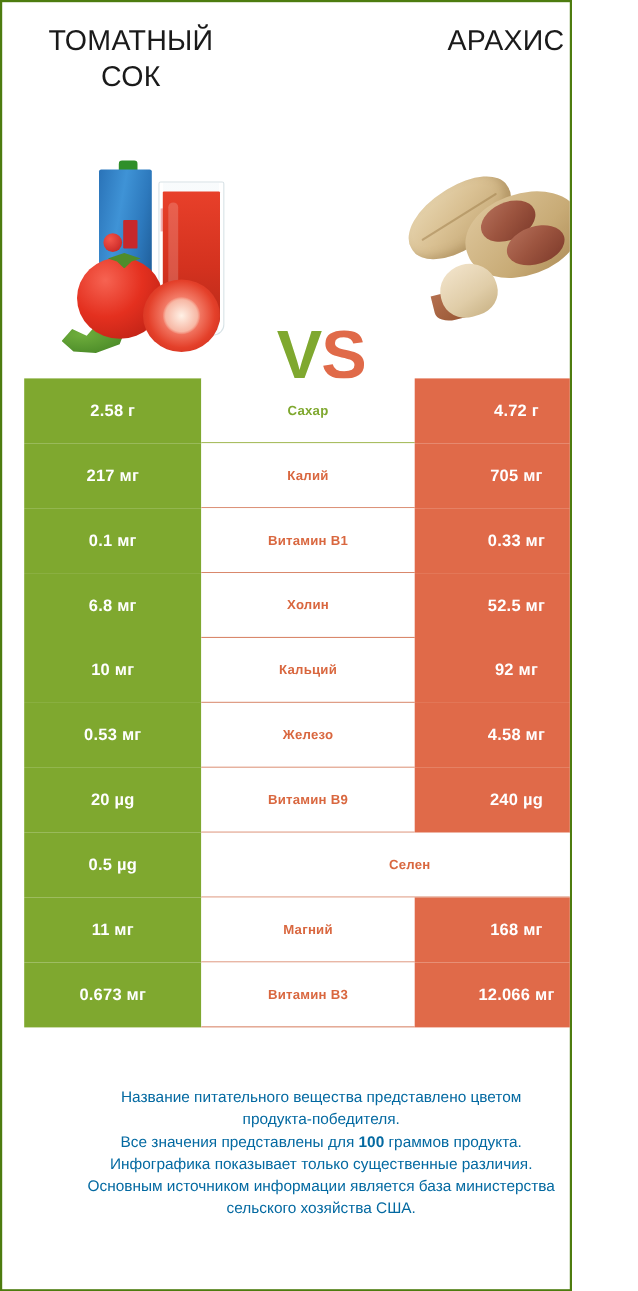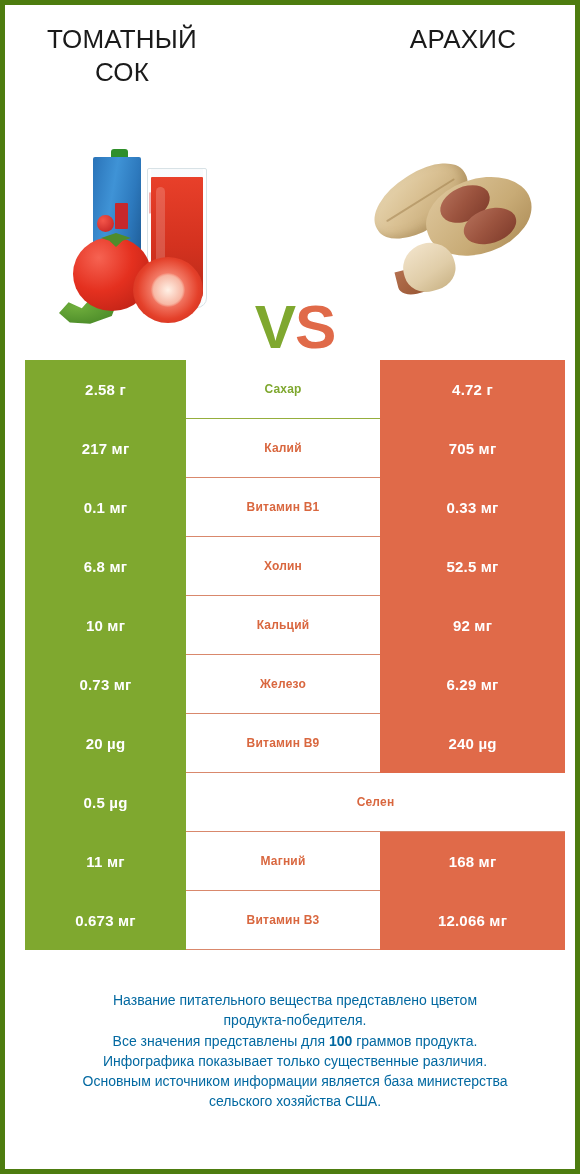--- a/index.html
+++ b/index.html
@@ -4,24 +4,24 @@
 <style>
   * { box-sizing: border-box; margin: 0; padding: 0; }
   html, body {
     width: 580px;
     height: 1174px;
     background: #ffffff;
     font-family: "Liberation Sans", "DejaVu Sans", sans-serif;
   }
   #page {
     position: relative;
-    width: 580px;
+    width: 520px;
     height: 1174px;
     background: #ffffff;
-    border: 5px solid #4d7c0f;
+    border: 2px solid #4d7c0f;
     overflow: hidden;
   }
 
   
   .header {
     position: absolute;
     top: 0; left: 0;
     width: 580px;
     height: 110px;
   }
@@ -218,21 +218,21 @@
     left: 46px; top: 120px;
     width: 42px; height: 26px;
     background: linear-gradient(150deg,#b4704f 0%,#93522f 100%);
     border-radius: 0 0 40% 40%;
     transform: rotate(-14deg);
   }
 
   
   .table {
     position: absolute;
-    top: 355px;
+    top: 342px;
     left: 20px;
     width: 540px;
   }
   .row {
     display: flex;
     height: 59px;
   }
   .cell {
     display: flex;
     align-items: center;
@@ -332,23 +332,23 @@
         <div class="cell cell-left">6.8 мг</div>
         <div class="cell cell-mid win-orange sep-orange">Холин</div>
         <div class="cell cell-right">52.5 мг</div>
       </div>
       <div class="row">
         <div class="cell cell-left">10 мг</div>
         <div class="cell cell-mid win-orange sep-orange">Кальций</div>
         <div class="cell cell-right">92 мг</div>
       </div>
       <div class="row">
-        <div class="cell cell-left">0.73 мг</div>
+        <div class="cell cell-left">0.53 мг</div>
         <div class="cell cell-mid win-orange sep-orange">Железо</div>
-        <div class="cell cell-right">6.29 мг</div>
+        <div class="cell cell-right">4.58 мг</div>
       </div>
       <div class="row">
         <div class="cell cell-left">20 µg</div>
         <div class="cell cell-mid win-orange sep-orange">Витамин B9</div>
         <div class="cell cell-right">240 µg</div>
       </div>
       <div class="row">
         <div class="cell cell-left">0.5 µg</div>
         <div class="cell cell-mid win-orange sep-orange">Селен</div>
       </div>

